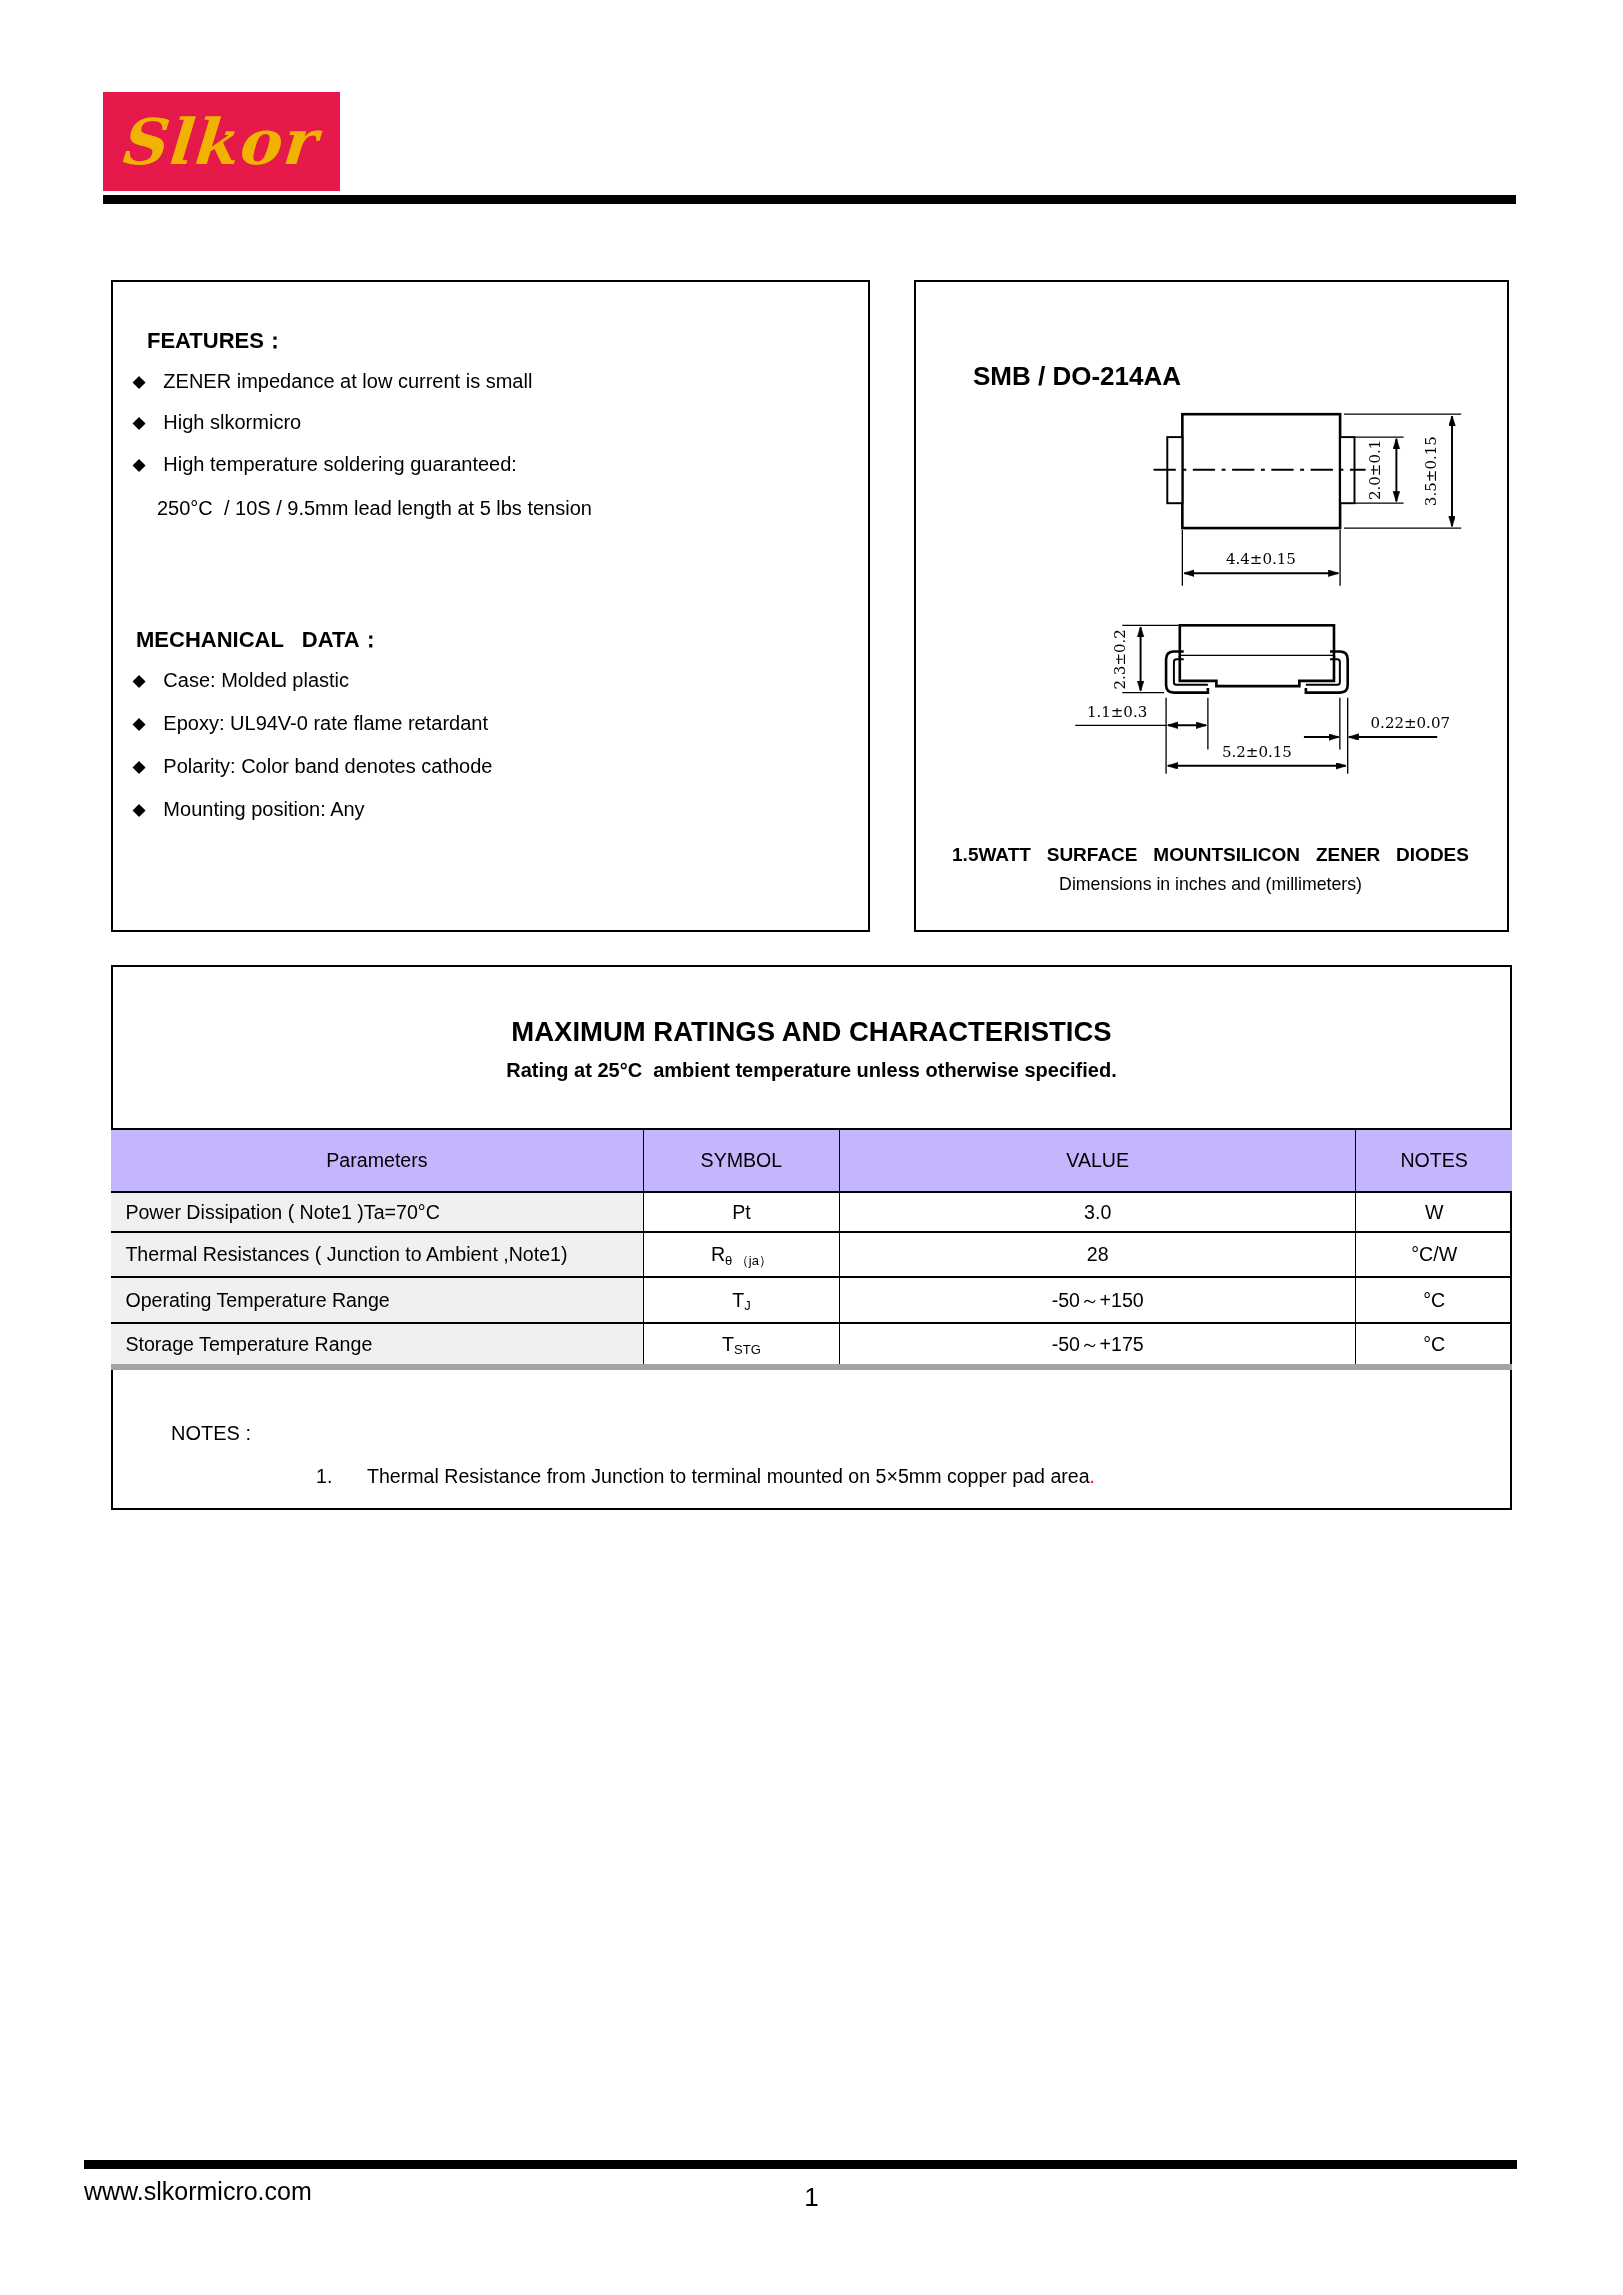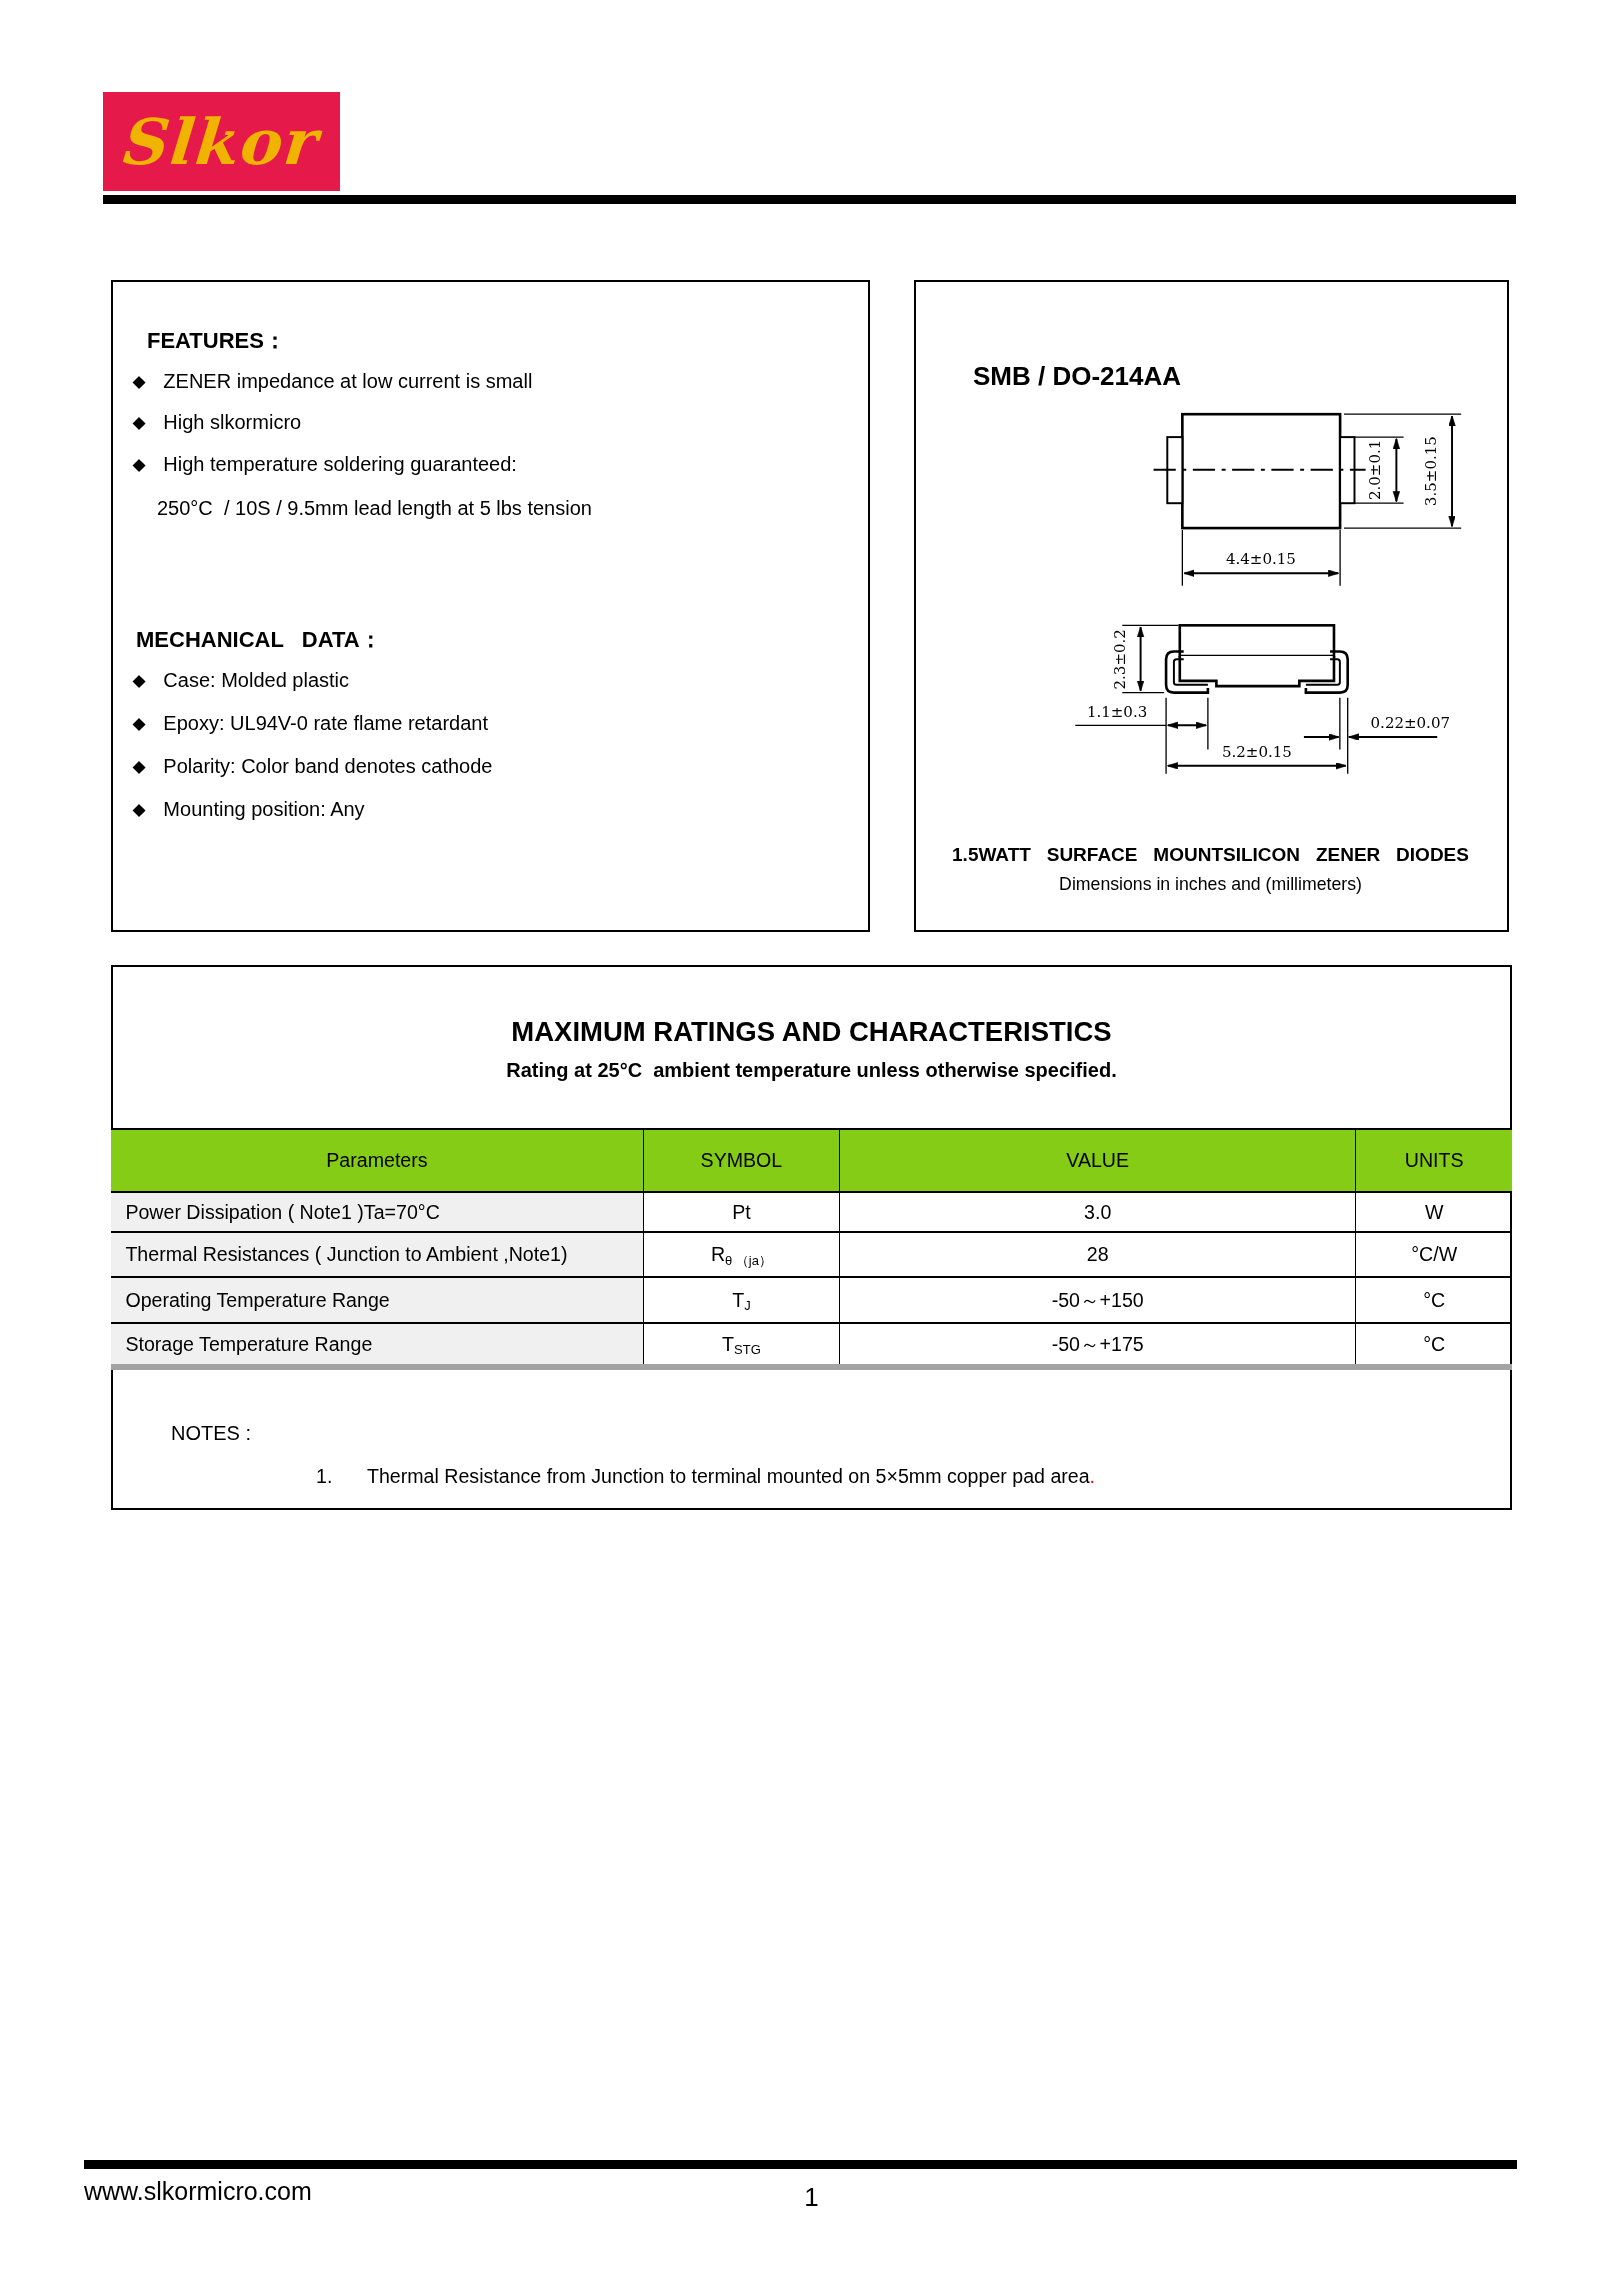--- a/index.html
+++ b/index.html
@@ -47,21 +47,21 @@
 
   table.ratings {
     position:absolute; left:111px; top:1128px; width:1401px;
     border-collapse:collapse; table-layout:fixed;
     border-top:2.6px solid #000;
   }
   table.ratings td { border-left:1.3px solid #000; border-right:1.3px solid #000; border-top:2px solid #000;
     font-size:19.6px; vertical-align:middle; text-align:center; padding:0; }
   table.ratings tr td:first-child { border-left:none; text-align:left; padding-left:14.4px; background:#f0f0f0; }
   table.ratings tr td:last-child { border-right:none; }
-  table.ratings tr.hdr td { background:#84cc16; text-align:center; padding-left:0; }
+  table.ratings tr.hdr td { background:#c4b5fd; text-align:center; padding-left:0; }
   table.ratings tr.hdr { height:63px; }
   table.ratings tr.r { height:45px; }
   table.ratings tr.last td { border-bottom:6px solid #a3a3a3; }
   .sub { font-size:13px; position:relative; bottom:-3.9px; }
 
   .notes-heading { left:171px; top:1422px; font-size:20px; }
   .note-number { left:316px; top:1465px; font-size:19.6px; }
   .note-text { left:367px; top:1465px; font-size:19.6px; }
   .note-period { color:#ff0000; }
 
@@ -195,21 +195,21 @@
         <col style="width:532px">
         <col style="width:196px">
         <col style="width:516px">
         <col style="width:156px">
       </colgroup>
     <tbody>
         <tr class="hdr">
       <td>Parameters</td>
       <td>SYMBOL</td>
       <td>VALUE</td>
-      <td>UNITS</td>
+      <td>NOTES</td>
     </tr>
     <tr class="r" style="height:40px;">
       <td>Power Dissipation ( Note1 )Ta=70°C</td>
       <td><span>Pt</span><span class="sub"></span><span></span></td>
       <td>3.0</td>
       <td>W</td>
     </tr>
     <tr class="r">
       <td>Thermal Resistances ( Junction to Ambient ,Note1)</td>
       <td><span>R</span><span class="sub">θ （ja）</span><span></span></td>

